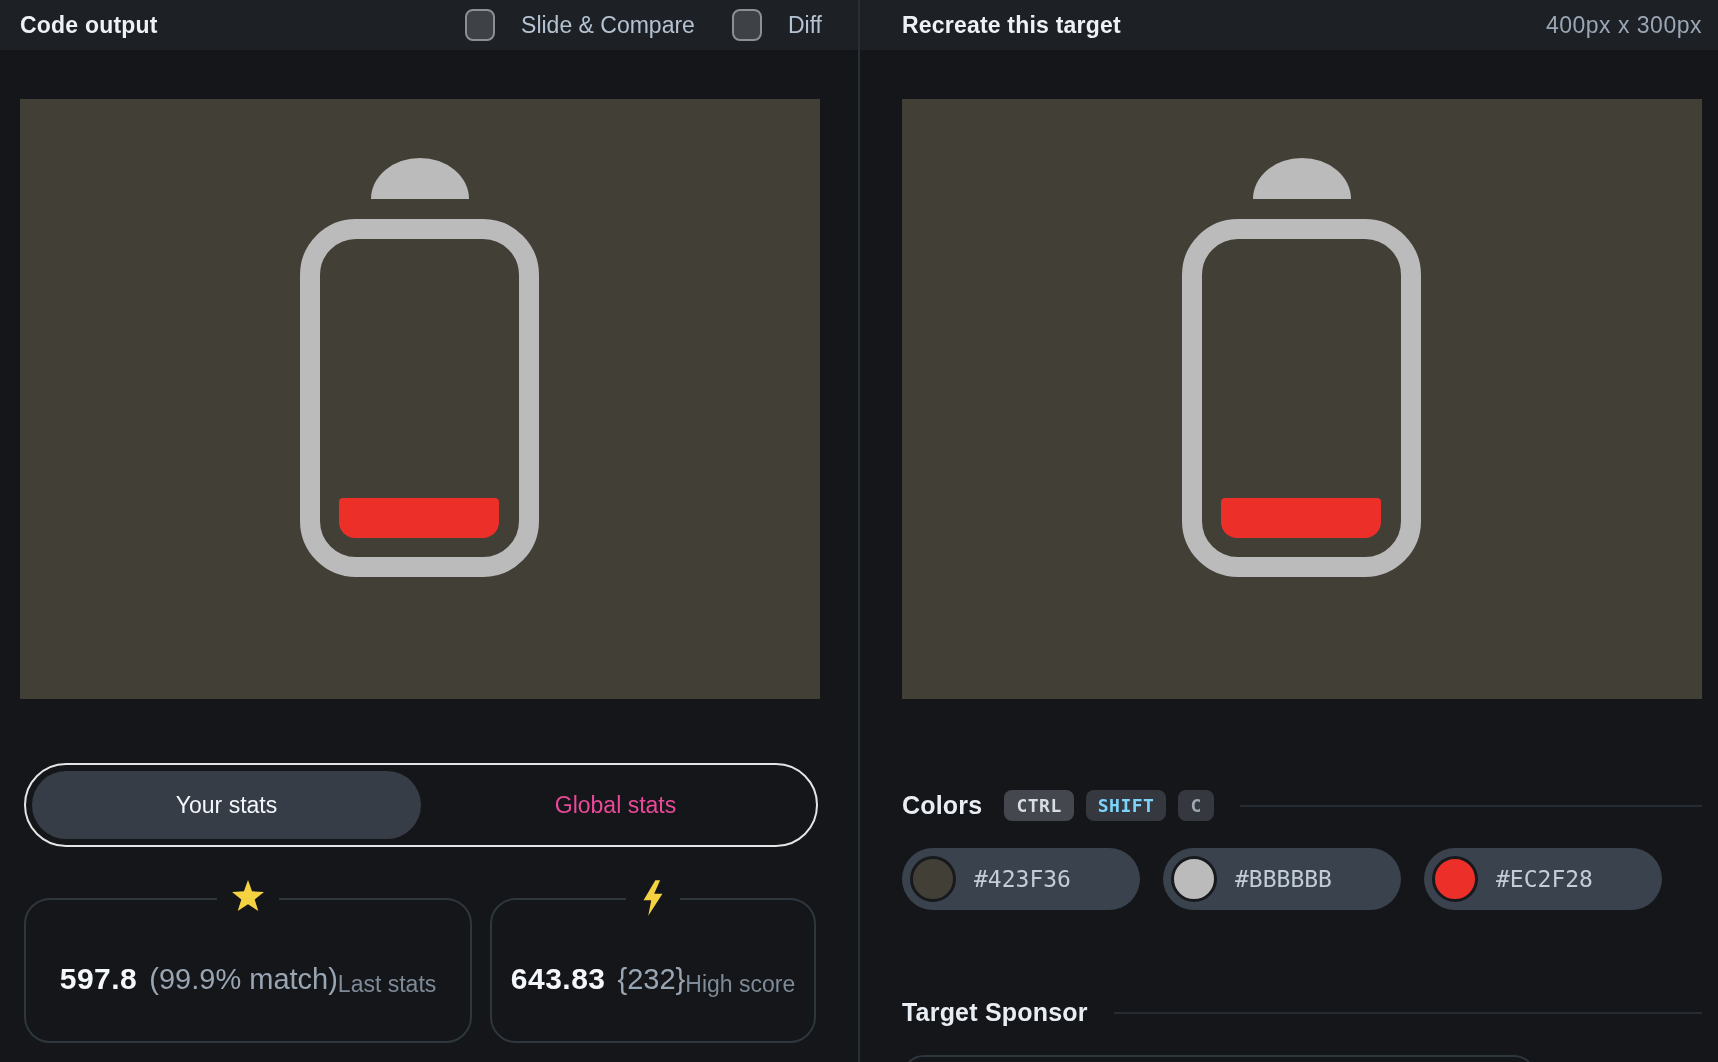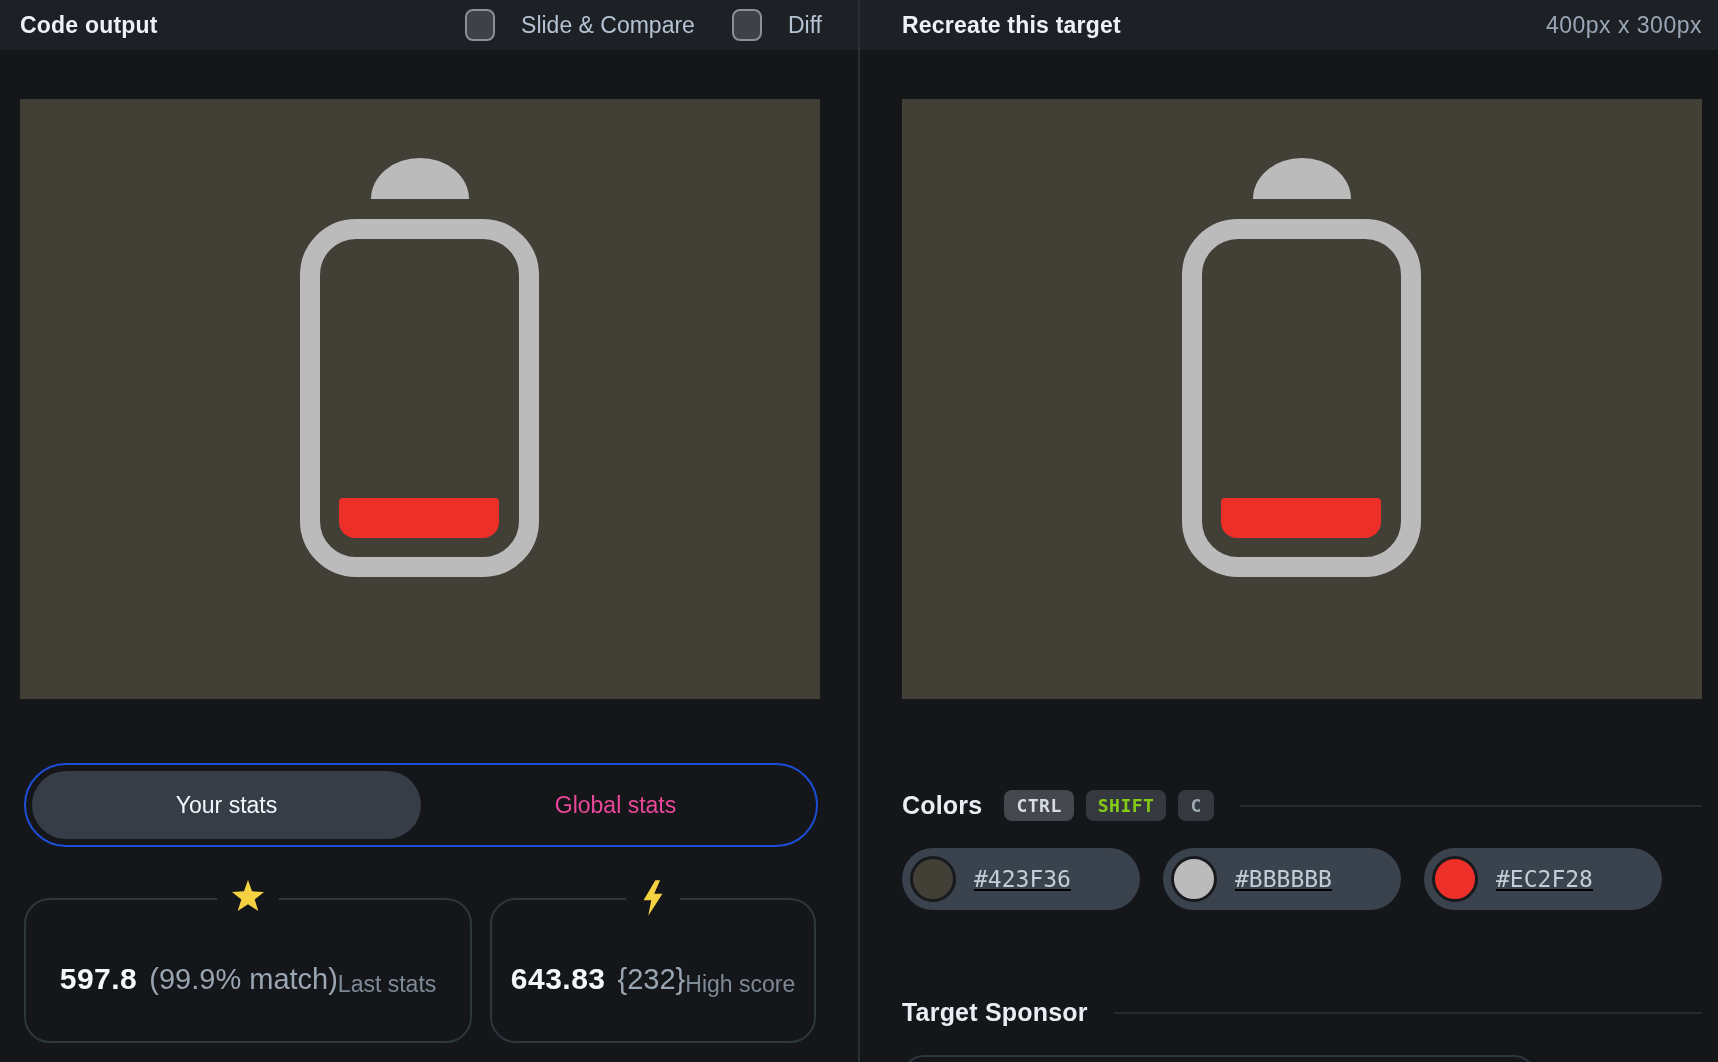--- a/index.html
+++ b/index.html
@@ -52,21 +52,21 @@
   }
   .battery-charge {
     position:absolute; left:19px; bottom:19px; width:160px; height:40px;
     background:var(--charge_color,#EC2F28);
     border-radius:4px 4px 16px 16px;
   }
 
   
   .tabs-bar {
     margin:64px 0 0 4px; width:794px; height:84px;
-    border:2px solid #1d4ed8; border-radius:42px; padding:6px;
+    border:2px solid #e5e5e5; border-radius:42px; padding:6px;
     display:flex;
   }
   .tab-active {
     width:50%; background:#363d46; border-radius:34px;
     display:flex; align-items:center; justify-content:center;
     font-size:23px; color:#f3f6fa; cursor:pointer;
   }
   .tab-inactive {
     flex:1; display:flex; align-items:center; justify-content:center;
     font-size:23px; color:#ec4899; cursor:pointer;
@@ -95,29 +95,28 @@
   .section-heading-row.colors  { margin-top:91px; }
   .section-heading-row.sponsor { margin-top:88px; }
   .section-title { font-size:25px; font-weight:bold; color:#e9eef4; letter-spacing:.2px; }
   .heading-line  { flex:1; height:2px; background:#242b32; margin-left:26px; }
 
   .kbd {
     font-family:"DejaVu Sans Mono", monospace; font-size:18px; font-weight:bold;
     padding:5px 12px; border-radius:8px; letter-spacing:.5px;
   }
   .kbd.ctrl  { background:#44484e; color:#d7dde4; margin-left:22px; }
-  .kbd.shift { background:#35393f; color:#84cc16; margin-left:12px; }
+  .kbd.shift { background:#35393f; color:#7dd3fc; margin-left:12px; }
   .kbd.c     { background:#35393f; color:#9ea8b2; margin-left:12px; }
 
   .pills-row { margin-top:27px; display:flex; gap:23px; }
   .color-pill {
     min-width:238px; height:62px; background:#3a434d; border-radius:31px;
     display:flex; align-items:center; gap:18px; padding:0 22px 0 8px;
     cursor:pointer;
-    text-decoration:underline;
   }
   .swatch {
     width:46px; height:46px; border-radius:50%; border:3px solid #17191d;
     flex:none;
   }
   .pill-hex {
     font-family:"DejaVu Sans Mono", monospace; font-size:23px; color:#c3cdd7;
   }
 
   .sponsor-box {

